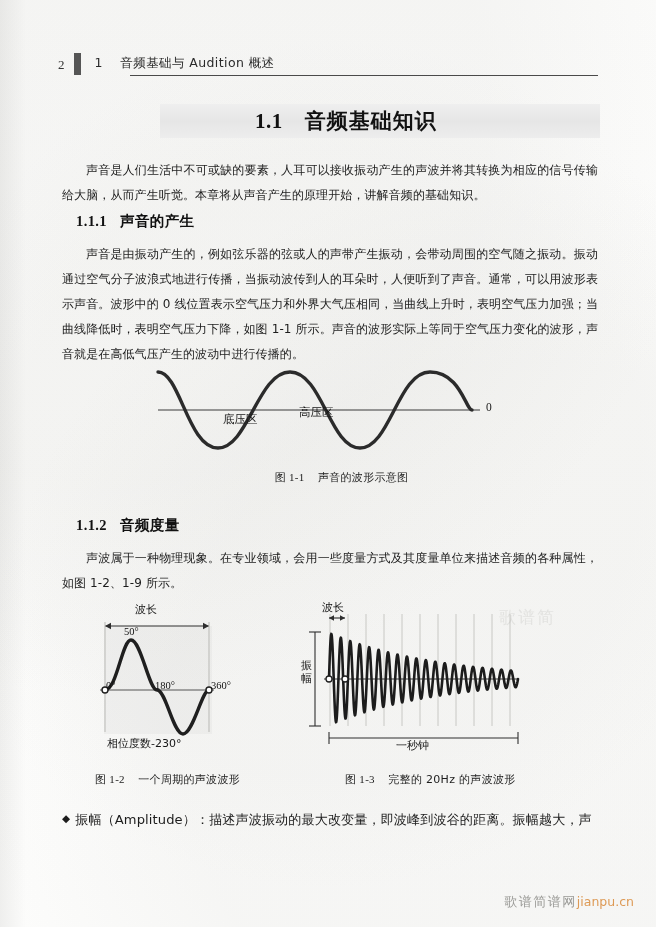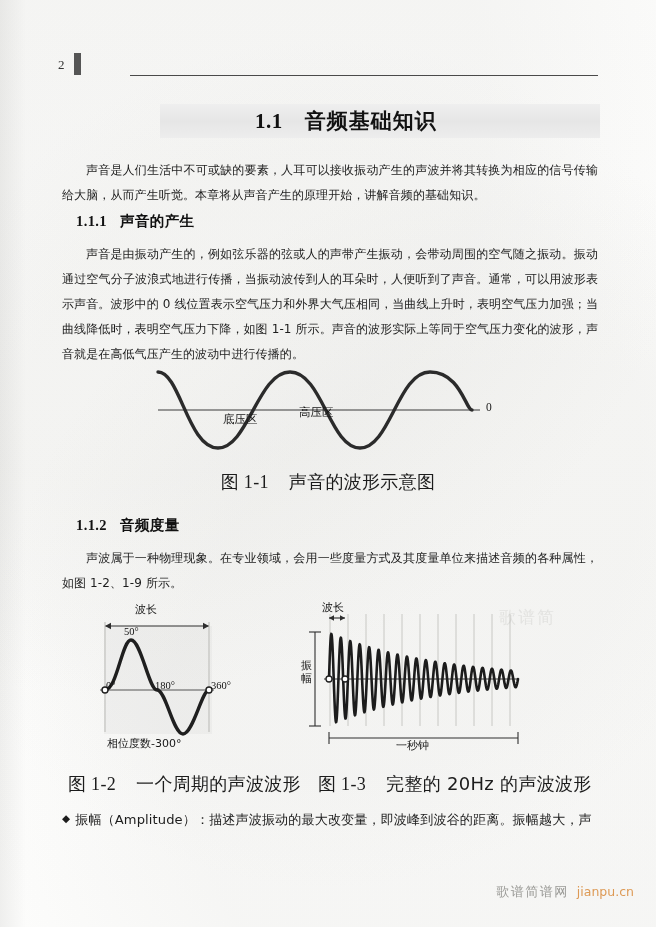--- a/index.html
+++ b/index.html
@@ -136,24 +136,25 @@
   
   .fig1 {
     position: absolute;
     left: 140px;
     top: 356px;
     width: 380px;
     height: 110px;
   }
   .fig-caption {
     position: absolute;
-    font-size: 18px;
+    font-size: 11px;
     color: #1c1c1c;
     letter-spacing: .3px;
     white-space: nowrap;
+    padding-left: 27px;
   }
   .fig-caption .cap-num {
     font-family: "Liberation Serif", "DejaVu Serif", serif;
     margin-right: 2px;
   }
   .fig1-lbl {
     position: absolute;
     font-size: 11.5px;
     color: #171717;
     white-space: nowrap;
@@ -208,25 +209,24 @@
   }
   .bullet-mark {
     font-size: 10.5px;
     vertical-align: 2px;
     margin-right: 5px;
   }
 
   .watermark {
     position: absolute;
     right: 22px;
-    bottom: 26px;
+    bottom: 16px;
     display: flex;
     align-items: baseline;
     opacity: .85;
-    gap: 8px;
   }
   .wm-cn {
     font-size: 13px;
     color: #8a8a86;
     letter-spacing: 1.5px;
   }
   .wm-en {
     font-size: 12.5px;
     color: #d98a3a;
     font-family: "DejaVu Sans", sans-serif;
@@ -244,20 +244,24 @@
 </head>
 <body>
 
 <div class="page">
   <div class="paper-grain"></div>
   <div class="edge-shadow"></div>
 
   <div class="header">
     <div class="header-pageno">2</div>
     <div class="header-bar"></div>
+    <div class="header-title">
+      <span>1</span>
+      &nbsp;&nbsp;&nbsp;<span>音频基础与 Audition 概述</span>
+    </div>
     <div class="header-rule"></div>
   </div>
 
   <div class="section-head">
     <div class="section-num">1.1</div>
     <div class="section-title">音频基础知识</div>
   </div>
 
   <div class="body-block" style="top:158px;">
     <p class="indent">声音是人们生活中不可或缺的要素，人耳可以接收振动产生的声波并将其转换为相应的信号传输给大脑，从而产生听觉。本章将从声音产生的原理开始，讲解音频的基础知识。</p>
@@ -309,21 +313,21 @@
 
       <path d="M33,86 C 45,86 50,36 59,36 C 69,36 77,86 85,86 C 94,86 101,130 111,130 C 121,130 130,86 137,86" fill="none" stroke="#1f1f1f" stroke-width="3.4" stroke-linecap="round"></path>
       <circle cx="33" cy="86" r="3" fill="#fff" stroke="#1f1f1f" stroke-width="1.4"></circle>
       <circle cx="137" cy="86" r="3" fill="#fff" stroke="#1f1f1f" stroke-width="1.4"></circle>
     </svg>
     <div class="fig-lbl" style="left:63px; top:-2px;">波长</div>
     <div class="deg" style="left:34px; top:76px;">0°</div>
     <div class="deg" style="left:52px; top:22px;">50°</div>
     <div class="deg" style="left:83px; top:76px;">180°</div>
     <div class="deg" style="left:139px; top:76px;">360°</div>
-    <div class="fig-lbl" style="left:35px; top:132px;">相位度数-300°</div>
+    <div class="fig-lbl" style="left:35px; top:132px;">相位度数-230°</div>
   </div>
 
   <div class="fig3">
     <svg width="250" height="152" viewBox="0 0 250 152">
       <g stroke="#c8c8c4" stroke-width="1">
         <line x1="30" y1="10" x2="30" y2="122"></line>
           <line x1="48" y1="10" x2="48" y2="122"></line>
         <line x1="66" y1="10" x2="66" y2="122"></line>
           <line x1="84" y1="10" x2="84" y2="122"></line>
         <line x1="102" y1="10" x2="102" y2="122"></line>

